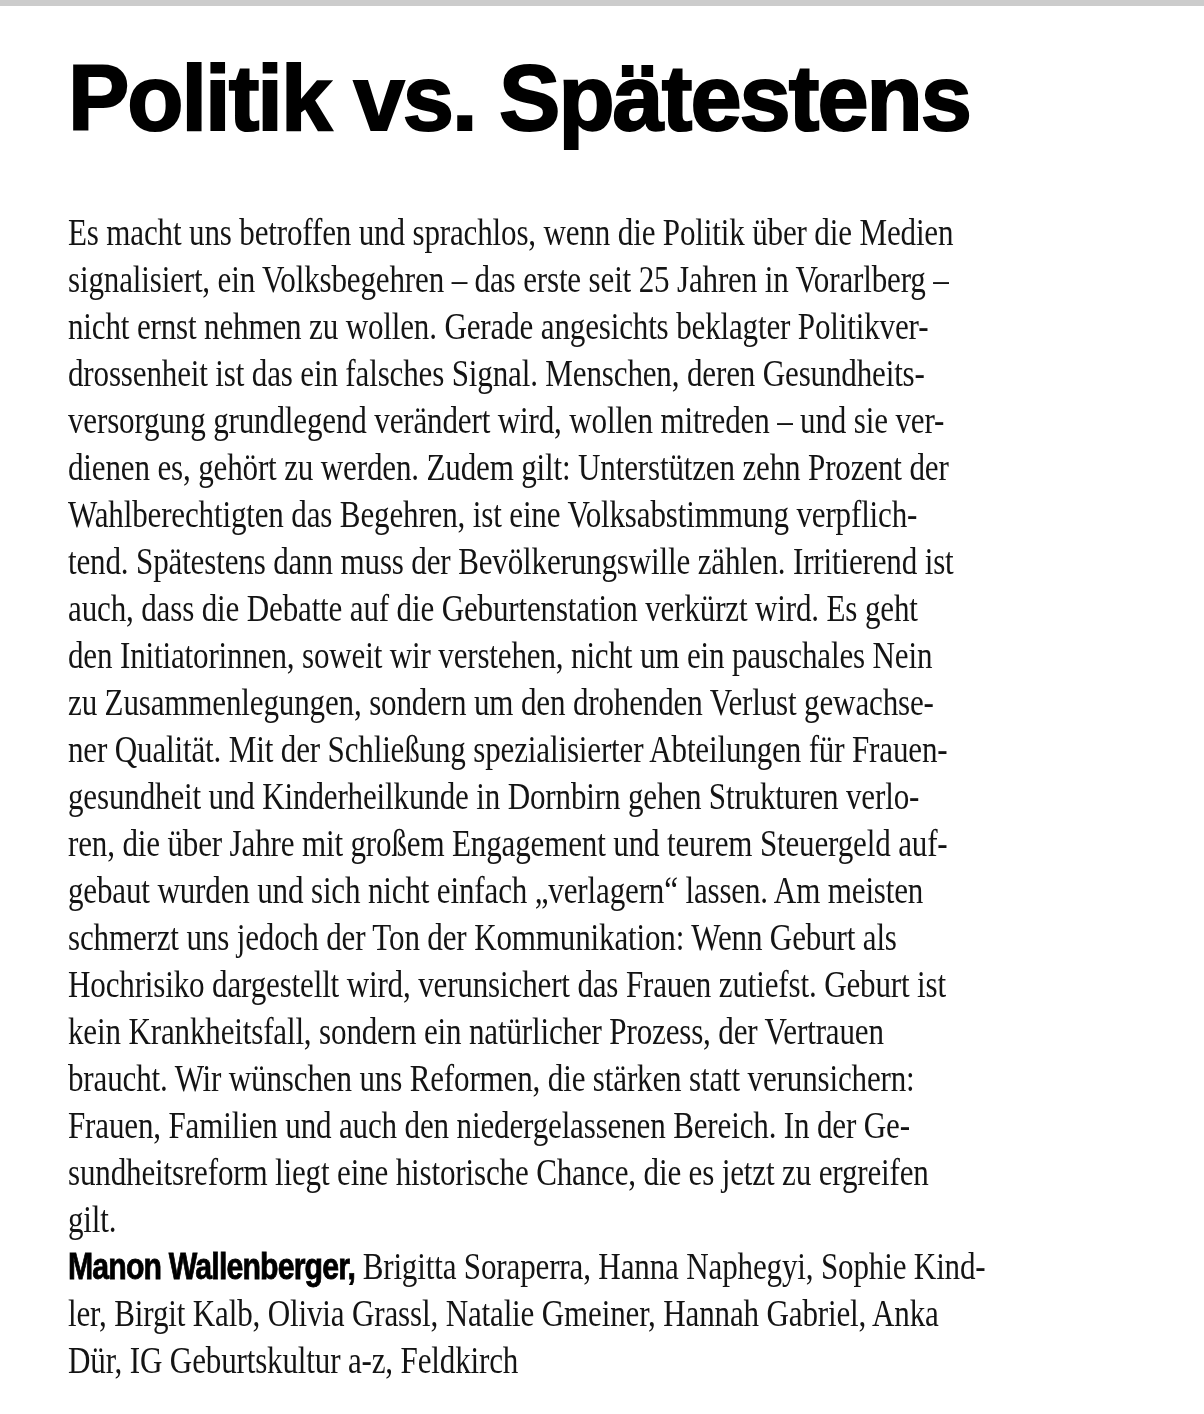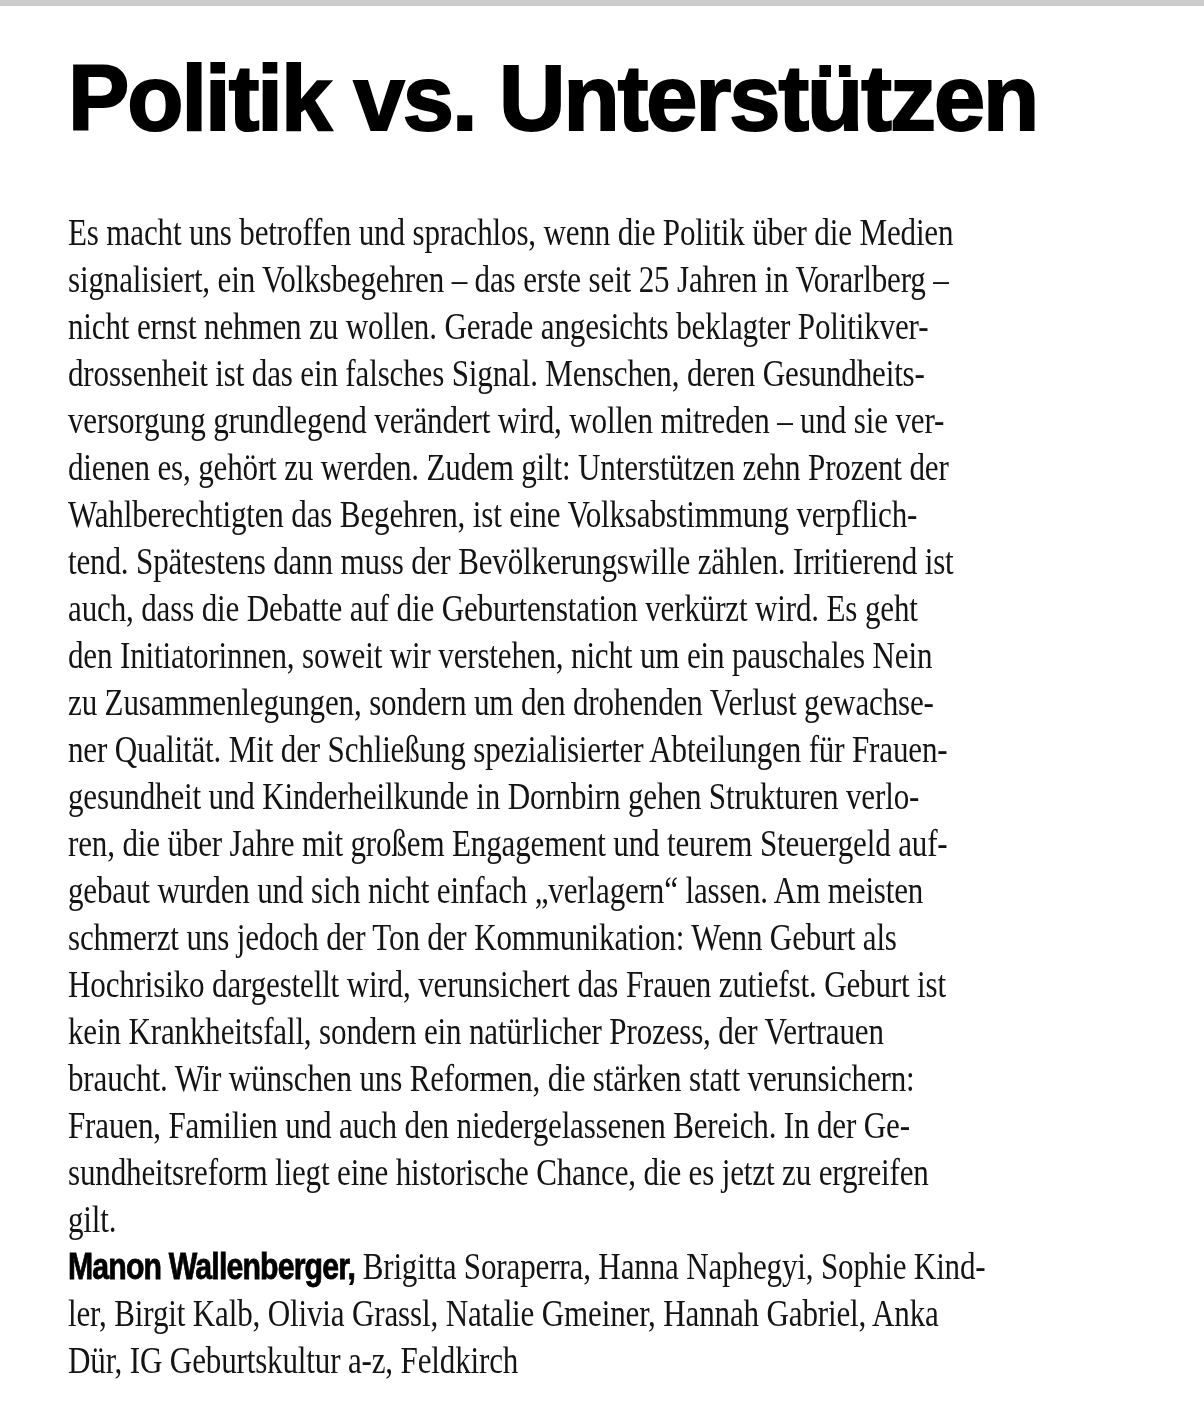--- a/index.html
+++ b/index.html
@@ -47,21 +47,21 @@
     letter-spacing: -1px;
     color: #000000;
     -webkit-text-stroke: 0.8px #000000;
   }
 </style>
 </head>
 <body>
 
 <div class="top-bar"></div>
 
-<h1 class="title">Politik vs. Unterstützen</h1>
+<h1 class="title">Politik vs. Spätestens</h1>
 
 <div class="body-text">
   <div>
       <div class="line">Es macht uns betroffen und sprachlos, wenn die Politik über die Medien</div>
       <div class="line">signalisiert, ein Volksbegehren – das erste seit 25 Jahren in Vorarlberg –</div>
       <div class="line">nicht ernst nehmen zu wollen. Gerade angesichts beklagter Politikver-</div>
       <div class="line">drossenheit ist das ein falsches Signal. Menschen, deren Gesundheits-</div>
       <div class="line">versorgung grundlegend verändert wird, wollen mitreden – und sie ver-</div>
       <div class="line">dienen es, gehört zu werden. Zudem gilt: Unterstützen zehn Prozent der</div>
       <div class="line">Wahlberechtigten das Begehren, ist eine Volksabstimmung verpflich-</div>

